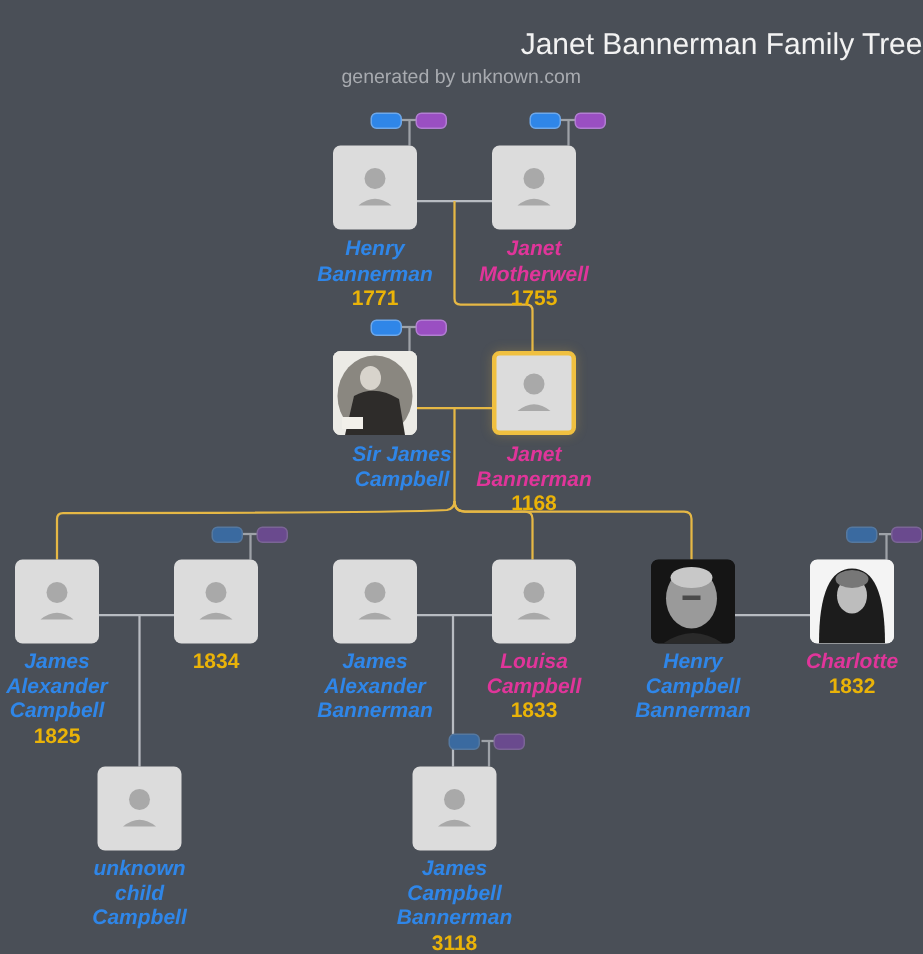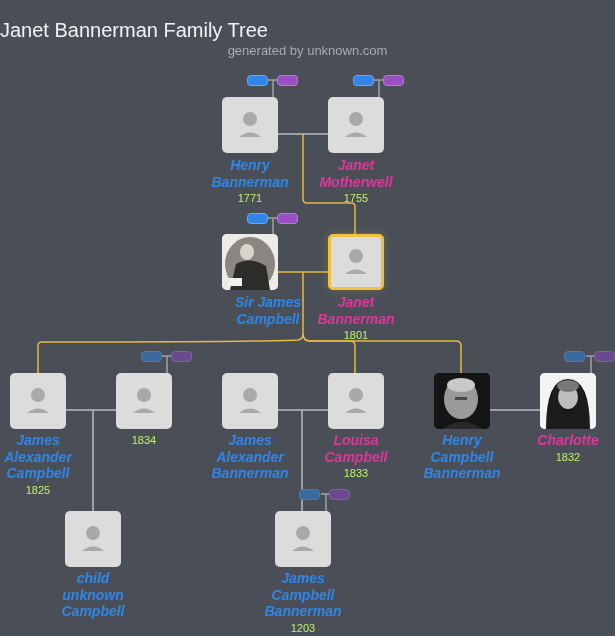--- a/index.html
+++ b/index.html
@@ -1,25 +1,25 @@
 <!DOCTYPE html>
 <html><head>
 <meta charset="utf-8">
 <style>
   html,body{margin:0;padding:0;}
   body{width:615px;height:636px;background:#4a4f57;font-family:"Liberation Sans",sans-serif;position:relative;overflow:hidden;}
-  .title{position:absolute;left:0;width:615px;top:19px;text-align:left;color:#f2f2f2;font-size:20px;}
+  .title{position:absolute;left:0;width:615px;top:19px;text-align:right;color:#f2f2f2;font-size:20px;}
   .subtitle{position:absolute;left:0;width:615px;top:43px;text-align:center;color:#a8abb0;font-size:13px;}
   .lines{position:absolute;left:0;top:0;}
   .card{position:absolute;width:56px;height:56px;background:#dcdcdc;border-radius:5px;box-sizing:border-box;overflow:hidden;cursor:pointer;}
   .card.sel{border:3px solid #f0c040;box-shadow:0 0 8px rgba(240,192,64,0.25);}
   .card svg{display:block;}
   .label{position:absolute;width:110px;text-align:center;font-weight:bold;font-size:14px;line-height:16.5px;}
   .label .nm{display:block;font-style:italic;}
-  .label .yr{display:block;color:#bef264;font-weight:normal;font-size:11px;}
+  .label .yr{display:block;color:#eab308;font-weight:bold;font-size:14px;}
   .male{color:#2f86e8;}
   .female{color:#e0359a;}
   .pill{position:absolute;width:21px;height:11px;border-radius:4px;box-sizing:border-box;cursor:pointer;}
   .pill.b{background:#2f86e8;border:1px solid #6ea8ea;}
   .pill.p{background:#9a4fc2;border:1px solid #b27ed2;}
   .pill.dim.b{background:#3a6aa0;border-color:#55789f;}
   .pill.dim.p{background:#6a4a8e;border-color:#7b6596;}
   .photo{width:100%;height:100%;}
 </style>
 </head>
@@ -118,21 +118,21 @@
 
 <div class="card sel" style="left:328px;top:234px">
   <svg width="50" height="50">
       <circle cx="25" cy="19" r="7" fill="#a9a9a9"></circle>
       <path d="M14 37 Q25 28 36 37 Z" fill="#a9a9a9"></path>
     </svg>
 </div>
 <div class="label female" style="left:301px;top:294px">
   <span class="nm">Janet</span>
   <span class="nm">Bannerman</span>
-  <span class="yr">1801</span>
+  <span class="yr">1168</span>
 </div>
 
 <div class="card" style="left:10px;top:373px">
   <svg width="56" height="56">
       <circle cx="28" cy="22" r="7" fill="#a9a9a9"></circle>
       <path d="M17 40 Q28 31 39 40 Z" fill="#a9a9a9"></path>
     </svg>
 </div>
 <div class="label male" style="left:-17px;top:432px">
   <span class="nm">James</span>
@@ -203,29 +203,29 @@
   <span class="yr">1832</span>
 </div>
 
 <div class="card" style="left:65px;top:511px">
   <svg width="56" height="56">
       <circle cx="28" cy="22" r="7" fill="#a9a9a9"></circle>
       <path d="M17 40 Q28 31 39 40 Z" fill="#a9a9a9"></path>
     </svg>
 </div>
 <div class="label male" style="left:38px;top:570px">
+  <span class="nm">unknown</span>
   <span class="nm">child</span>
-  <span class="nm">unknown</span>
   <span class="nm">Campbell</span>
 </div>
 
 <div class="card" style="left:275px;top:511px">
   <svg width="56" height="56">
       <circle cx="28" cy="22" r="7" fill="#a9a9a9"></circle>
       <path d="M17 40 Q28 31 39 40 Z" fill="#a9a9a9"></path>
     </svg>
 </div>
 <div class="label male" style="left:248px;top:570px">
   <span class="nm">James</span>
   <span class="nm">Campbell</span>
   <span class="nm">Bannerman</span>
-  <span class="yr">1203</span>
+  <span class="yr">3118</span>
 </div>
 
 </body></html>

